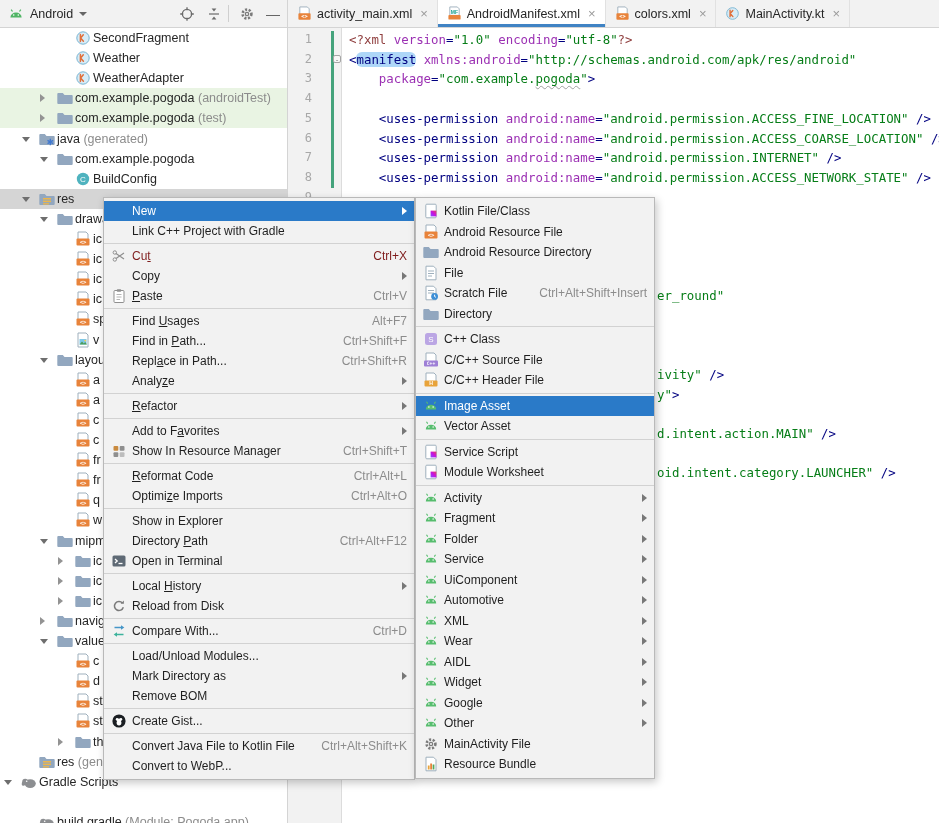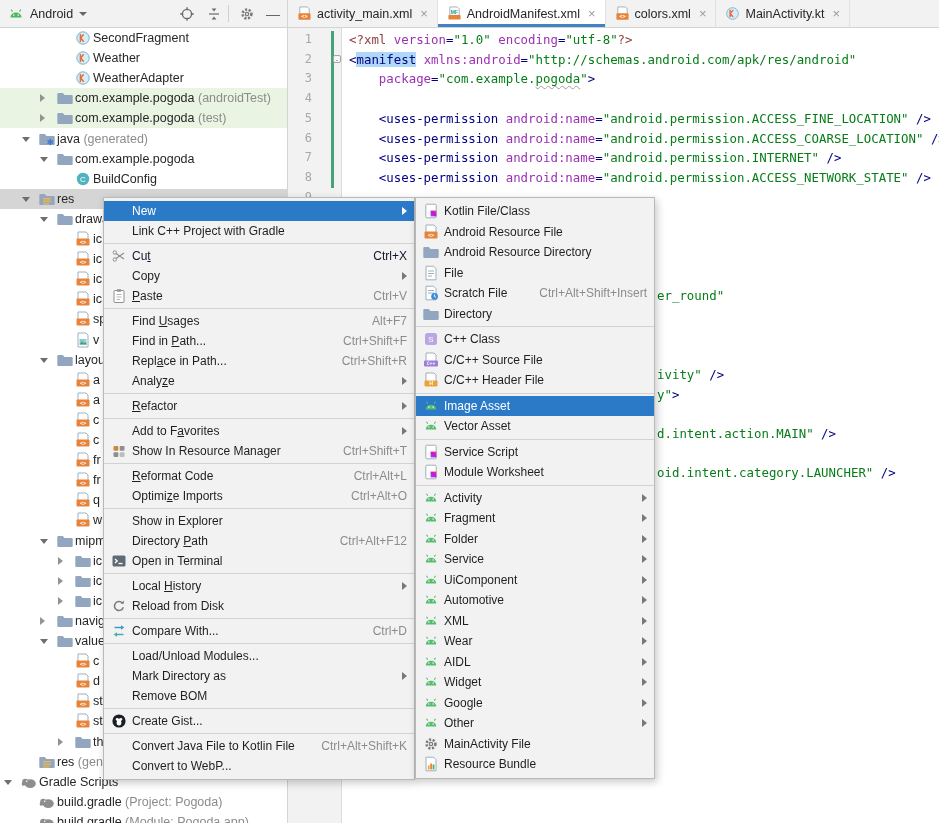--- a/index.html
+++ b/index.html
@@ -32,21 +32,21 @@
   #vcsbar{position:absolute;left:43px;top:3px;width:3px;height:157px;background:var(--c-vcs);}
   .gn{position:absolute;left:0;width:24px;text-align:right;font-family:"DejaVu Sans Mono",monospace;
       font-size:12px;color:#a8a8a8;line-height:19.7px;height:19.7px;}
   #fold2{position:absolute;left:45px;width:8px;height:8px;border:1px solid #a5a5a5;border-radius:2px;
          background:#f7f7f7;color:#777;font-size:8px;line-height:7px;text-align:center;box-sizing:border-box;}
   .cl{position:absolute;left:61px;white-space:pre;font-family:"DejaVu Sans Mono",monospace;
       font-size:12.4px;line-height:19.7px;height:19.7px;}
   .frag{left:369px;}
   .pr{color:var(--c-prolog);} .tg{color:var(--c-tag);} .eq{color:var(--c-tag);}
   .at{color:var(--c-attr);} .va{color:var(--c-value);} .pl{color:#262626;}
-  .hlw{background:var(--c-word_highlight);}
+  .hlw{background:var(--c-word_highlight);border-radius:6px;}
   .wavy{text-decoration:underline;text-decoration-style:wavy;text-decoration-color:#a0a0a0;
         text-decoration-thickness:1px;text-underline-offset:2px;}
   
   #ptree{position:absolute;left:0;top:28px;width:288px;bottom:0;background:#fff;
          border-right:1px solid #d4d4d4;box-sizing:border-box;overflow:hidden;}
   .trow{position:absolute;left:0;width:100%;height:20.1px;font-size:12.5px;}
   .trow.green{background:var(--c-test_green);}
   .trow.sel{background:var(--c-selection);}
   .trow .lbl{position:absolute;top:50%;transform:translateY(-50%);white-space:nowrap;color:#262626;}
   .sfx{color:#8c8c8c;text-align:center;}
@@ -65,21 +65,21 @@
   .mi{display:flex;align-items:center;padding:0 7px;}
   #ctxmenu .mi{height:20px;} #submenu .mi{height:20.5px;}
   .mic{width:16px;height:16px;flex:0 0 16px;margin-right:5px;}
   .mic svg{width:16px;height:16px;display:block;}
   .mlbl{font-size:12px;color:#1f1f1f;white-space:nowrap;}
   .msc{margin-left:auto;font-size:12px;color:#8c8c8c;white-space:nowrap;padding-left:14px;}
   .marr{margin-left:auto;width:0;height:0;border-top:4px solid transparent;
         border-bottom:4px solid transparent;border-left:5px solid #787878;}
   .mi.hl{background:var(--c-accent);}
   .mi.hl .mlbl{color:#fff;} .mi.hl .marr{border-left-color:#fff;}
-  .mi.dis .mlbl,.mi.dis .msc{color:#0f172a;}
+  .mi.dis .mlbl,.mi.dis .msc{color:#7f1d1d;}
   .msep{height:1px;background:#d2d2d2;margin:2px 0;}
 </style>
 </head>
 <body>
 
 <div id="toolbar">
   <div id="projsel">
     <span class="ticn" style="width:16px;height:16px"><svg viewBox="0 0 16 16">
           <path d="M2.4 11.6a5.6 5 0 0 1 11.2 0z" fill="#50b565"></path>
           <circle cx="5.7" cy="9" r=".8" fill="#fff"></circle>
@@ -561,31 +561,20 @@
       <span class="ticon" style="left: 21px;">
         <svg viewBox="0 0 16 16" fill="#8c8e91">
           <ellipse cx="9.2" cy="9.6" rx="5.6" ry="4.4"></ellipse>
           <circle cx="4.2" cy="7.8" r="3"></circle>
           <rect x="0.8" y="7.6" width="3.2" height="4.2" rx="1.5"></rect>
           <circle cx="5.7" cy="7.2" r=".8" fill="#fff"></circle>
         </svg>
       </span>
       <span class="lbl" style="left: 39px;">Gradle Scripts</span>
     </div>
-    <div class="trow" style="top: 763.8px;">
-      <span class="ticon" style="left: 39px;">
-        <svg viewBox="0 0 16 16" fill="#8c8e91">
-          <ellipse cx="9.2" cy="9.6" rx="5.6" ry="4.4"></ellipse>
-          <circle cx="4.2" cy="7.8" r="3"></circle>
-          <rect x="0.8" y="7.6" width="3.2" height="4.2" rx="1.5"></rect>
-          <circle cx="5.7" cy="7.2" r=".8" fill="#fff"></circle>
-        </svg>
-      </span>
-      <span class="lbl" style="left: 57px;">build.gradle<span class="sfx"> (Project: Pogoda)</span></span>
-    </div>
     <div class="trow" style="top: 783.9px;">
       <span class="ticon" style="left: 39px;">
         <svg viewBox="0 0 16 16" fill="#8c8e91">
           <ellipse cx="9.2" cy="9.6" rx="5.6" ry="4.4"></ellipse>
           <circle cx="4.2" cy="7.8" r="3"></circle>
           <rect x="0.8" y="7.6" width="3.2" height="4.2" rx="1.5"></rect>
           <circle cx="5.7" cy="7.2" r=".8" fill="#fff"></circle>
         </svg>
       </span>
       <span class="lbl" style="left: 57px;">build.gradle<span class="sfx"> (Module: Pogoda.app)</span></span>

